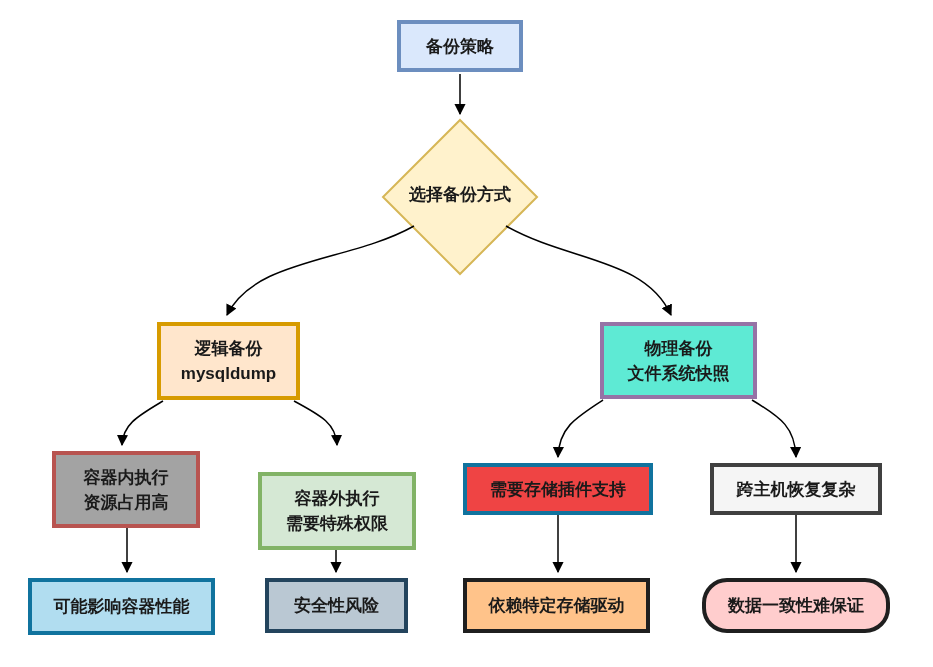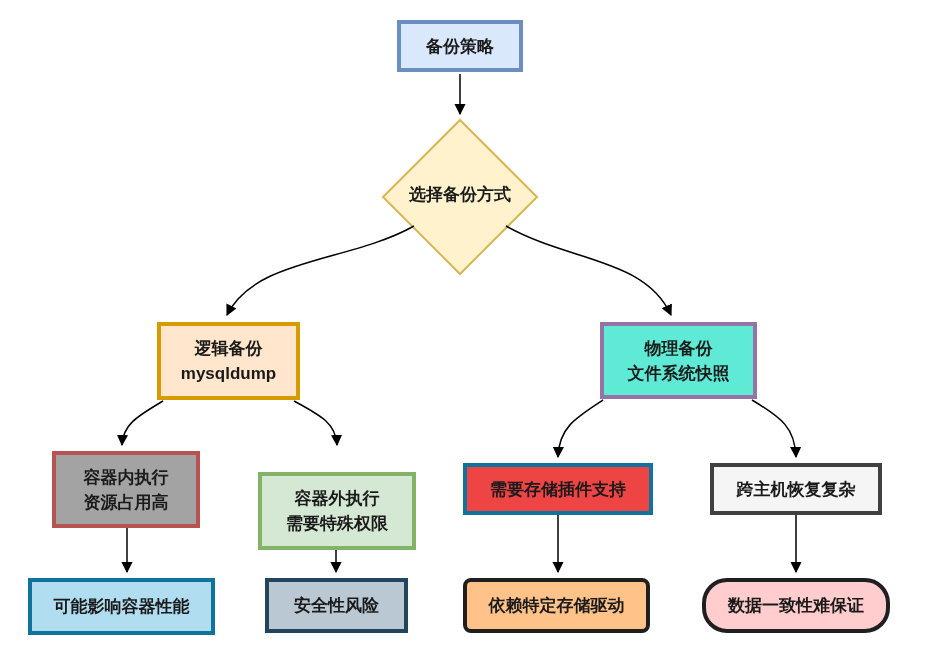--- a/index.html
+++ b/index.html
@@ -30,21 +30,21 @@
   .n-backup       {left:397px;top:20px; width:126px;height:52px;background:#dae8fc;border-color:#6c8ebf;}
   .n-diamond-label{left:375px;top:183px;width:170px;height:28px;border:none;background:transparent;position:absolute;text-align:center;font-weight:700;font-size:17px;color:#1a1a1a;}
   .n-logical      {left:157px;top:322px;width:143px;height:78px;background:#ffe6cc;border-color:#d79b00;}
   .n-physical     {left:600px;top:322px;width:157px;height:77px;background:#5eead4;border-color:#9673a6;}
   .n-incont       {left:52px; top:451px;width:148px;height:77px;background:#a3a3a3;border-color:#b85450;align-items:center;}
   .n-outcont      {left:258px;top:451px;width:158px;height:78px;background:#d5e8d4;border-color:#82b366;margin-top:21px;}
   .n-plugin       {left:463px;top:463px;width:190px;height:52px;background:#ef4444;border-color:#10739e;}
   .n-crosshost    {left:710px;top:463px;width:172px;height:52px;background:#f5f5f5;border-color:#404040;}
   .n-perf         {left:28px; top:578px;width:187px;height:57px;background:#b1ddf0;border-color:#10739e;}
   .n-security     {left:265px;top:578px;width:143px;height:55px;background:#bac8d3;border-color:#23445d;}
-  .n-driver       {left:463px;top:578px;width:187px;height:55px;background:#ffc38a;border-color:#1f1f1f;border-radius:8px;}
+  .n-driver       {left:463px;top:578px;width:187px;height:55px;background:#ffc38a;border-color:#1f1f1f;}
   .n-consistency  {left:702px;top:578px;width:188px;height:55px;background:#ffcdcd;border-color:#1f1f1f;border-radius:25px;}
   .edge{fill:none;stroke:#000000;stroke-width:1.5;}
 </style>
 </head>
 <body>
 
 <div class="canvas">
 
   <svg class="edges" viewBox="0 0 933 667" xmlns="http://www.w3.org/2000/svg">
     <defs>

